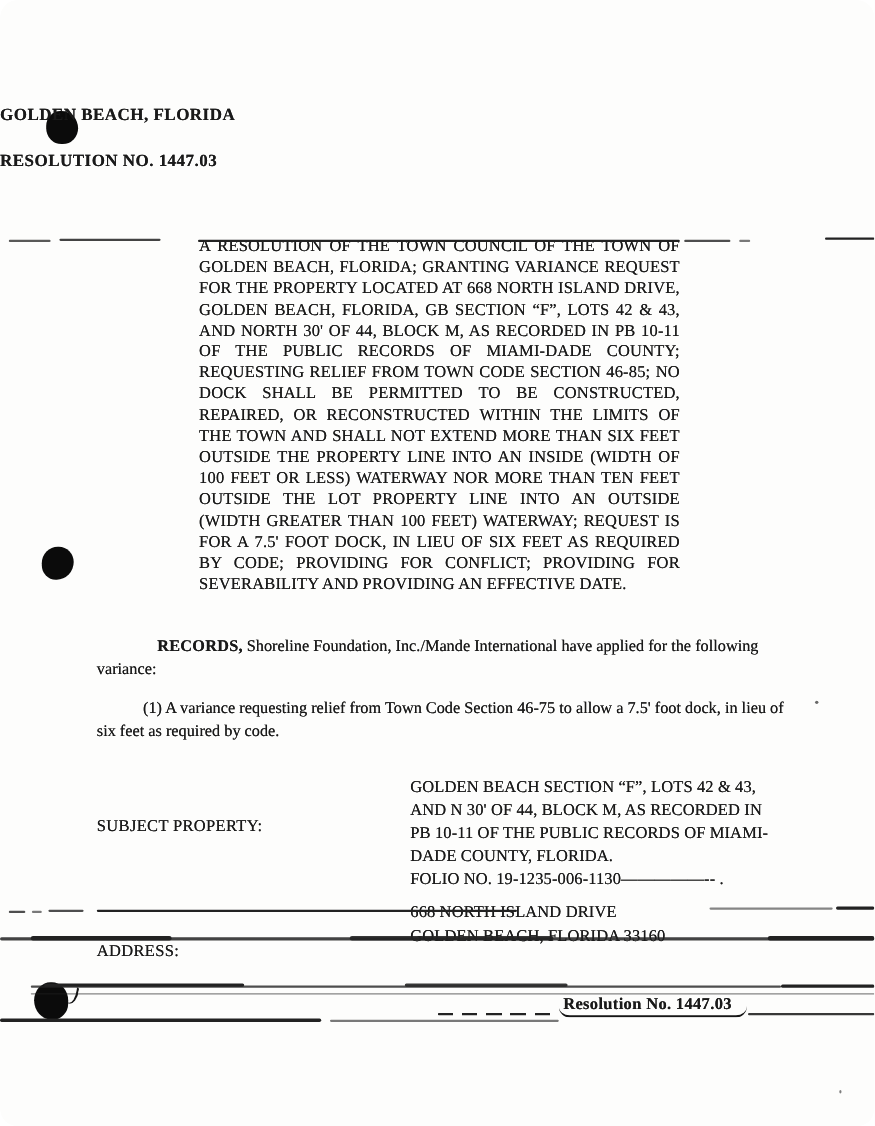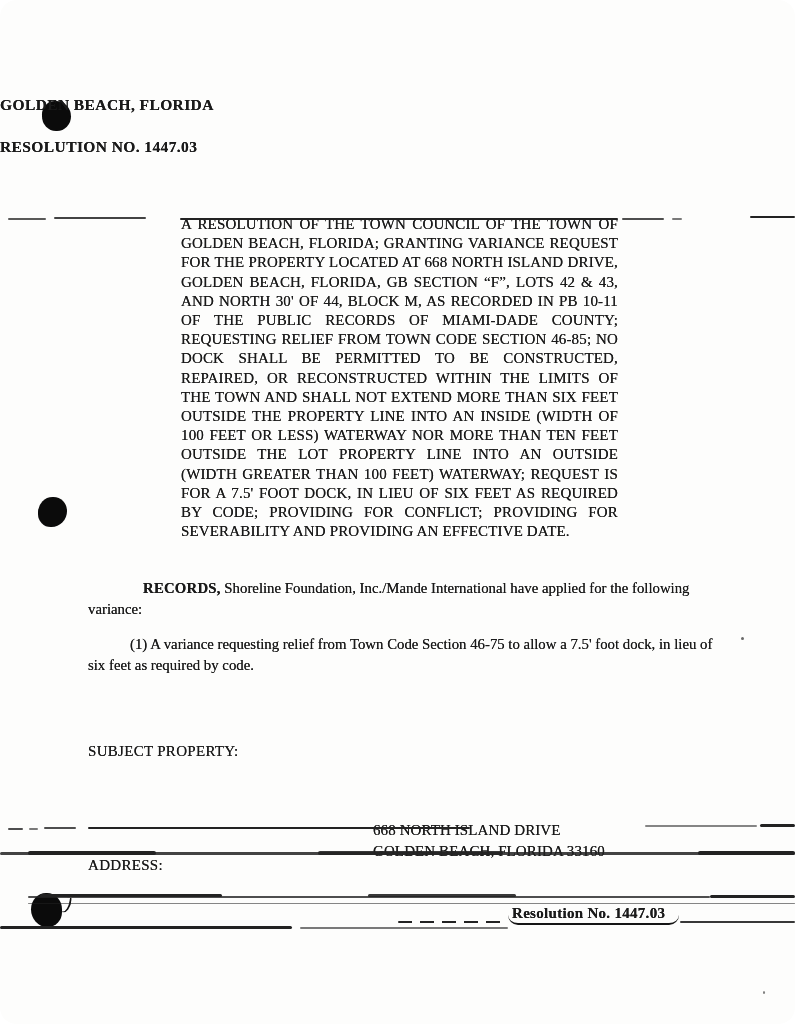--- a/index.html
+++ b/index.html
@@ -127,20 +127,27 @@
   <div class="title1 txt">GOLDEN BEACH, FLORIDA</div>
   <div class="title2 txt">RESOLUTION NO.  1447.03</div>
 
   <div class="resolution-para txt">A RESOLUTION OF THE TOWN COUNCIL OF THE TOWN OF GOLDEN BEACH, FLORIDA; GRANTING VARIANCE REQUEST FOR THE PROPERTY LOCATED AT 668 NORTH ISLAND DRIVE, GOLDEN BEACH, FLORIDA, GB SECTION “F”, LOTS 42 &amp; 43, AND NORTH 30' OF 44, BLOCK M, AS RECORDED IN PB 10-11 OF THE PUBLIC RECORDS OF MIAMI-DADE COUNTY; REQUESTING RELIEF FROM TOWN CODE SECTION 46-85; NO DOCK SHALL BE PERMITTED TO BE CONSTRUCTED, REPAIRED, OR RECONSTRUCTED WITHIN THE LIMITS OF THE TOWN AND SHALL NOT EXTEND MORE THAN SIX FEET OUTSIDE THE PROPERTY LINE INTO AN INSIDE (WIDTH OF 100 FEET OR LESS) WATERWAY NOR MORE THAN TEN FEET OUTSIDE THE LOT PROPERTY LINE INTO AN OUTSIDE (WIDTH GREATER THAN 100 FEET) WATERWAY; REQUEST IS FOR A 7.5' FOOT DOCK, IN LIEU OF SIX FEET AS REQUIRED BY CODE; PROVIDING FOR CONFLICT; PROVIDING FOR SEVERABILITY AND PROVIDING AN EFFECTIVE DATE.</div>
 
   <div class="whereas-para txt"><b>RECORDS,</b><span> Shoreline Foundation, Inc./Mande International have applied for the following variance:</span></div>
 
   <div class="variance-para txt">(1)  A variance requesting relief from Town Code Section 46-75 to allow a 7.5' foot dock, in lieu of six feet as required by code.</div>
 
   <div class="label-col subject-label txt">SUBJECT PROPERTY:</div>
+  <div class="value-col subject-values">
+    <div class="txt">GOLDEN BEACH SECTION “F”,  LOTS 42 &amp; 43,</div>
+    <div class="txt">AND N 30' OF 44, BLOCK M, AS RECORDED IN</div>
+    <div class="txt">PB 10-11 OF THE PUBLIC RECORDS OF MIAMI-</div>
+    <div class="txt">DADE COUNTY, FLORIDA.</div>
+    <div class="txt">FOLIO NO.  19-1235-006-1130—————-- .</div>
+  </div>
 
   <div class="label-col address-label txt">ADDRESS:</div>
   <div class="value-col address-values">
     <div class="txt">668 NORTH ISLAND DRIVE</div>
     <div class="txt">GOLDEN BEACH, FLORIDA 33160</div>
   </div>
 
   <div class="footer-res txt">Resolution No.  1447.03</div>
 
   <div class="scanline ln-a1"></div>

